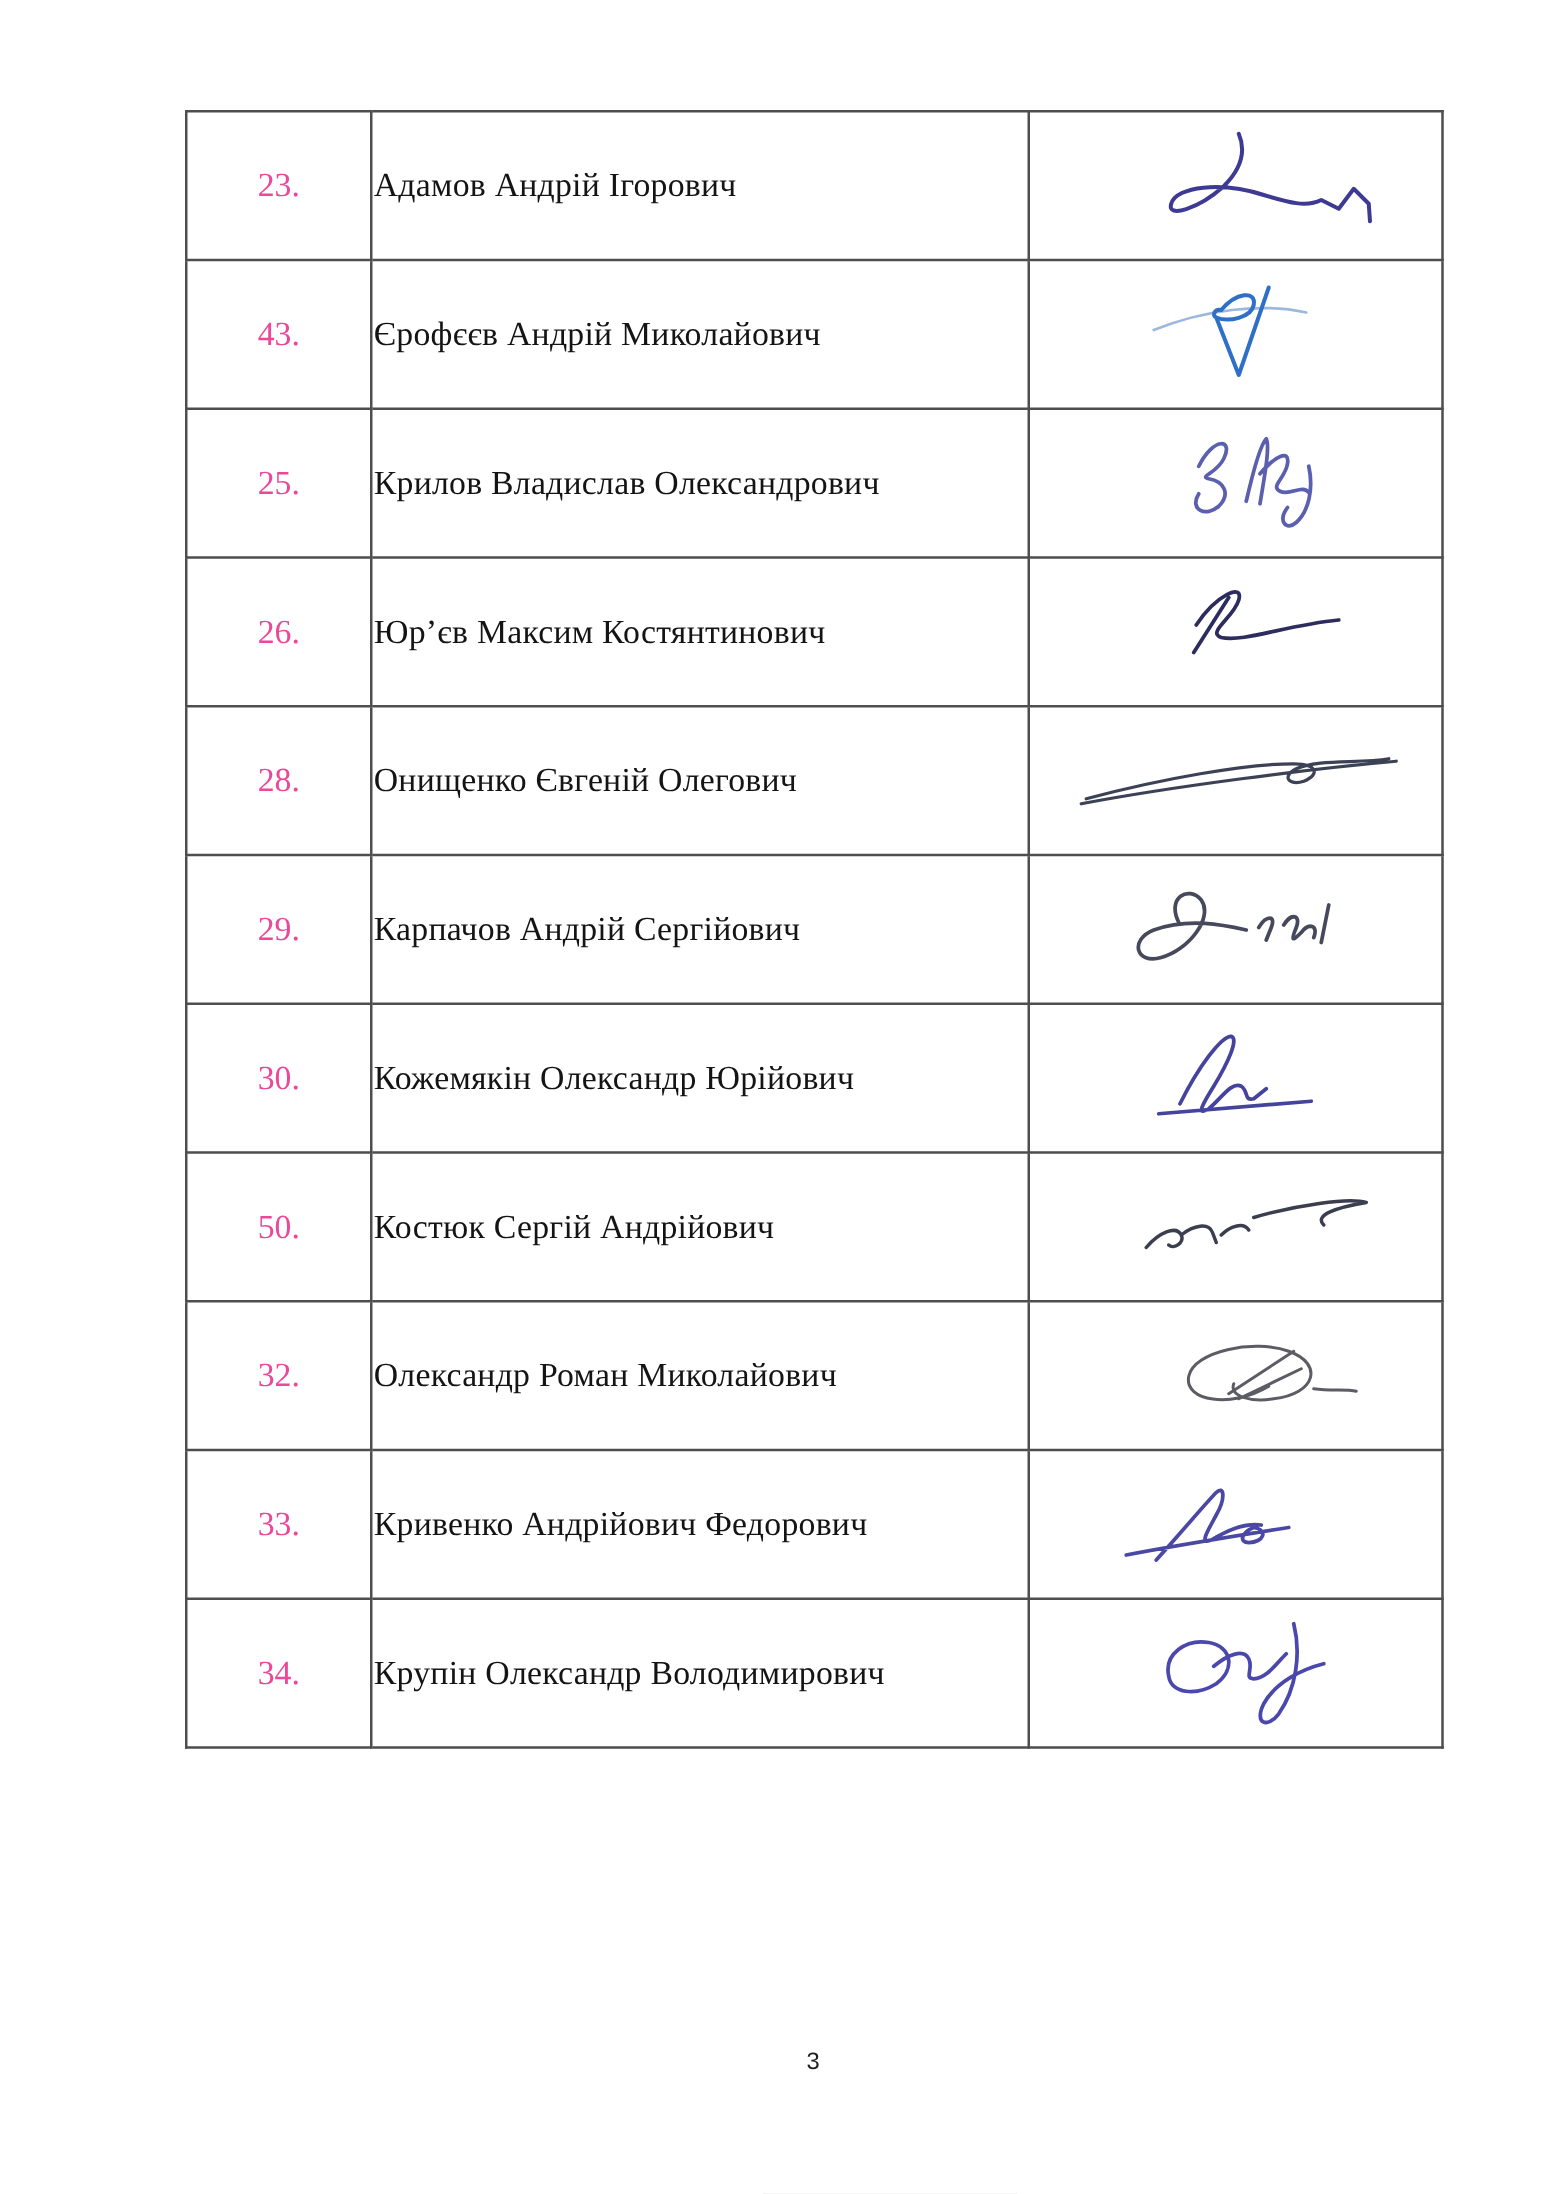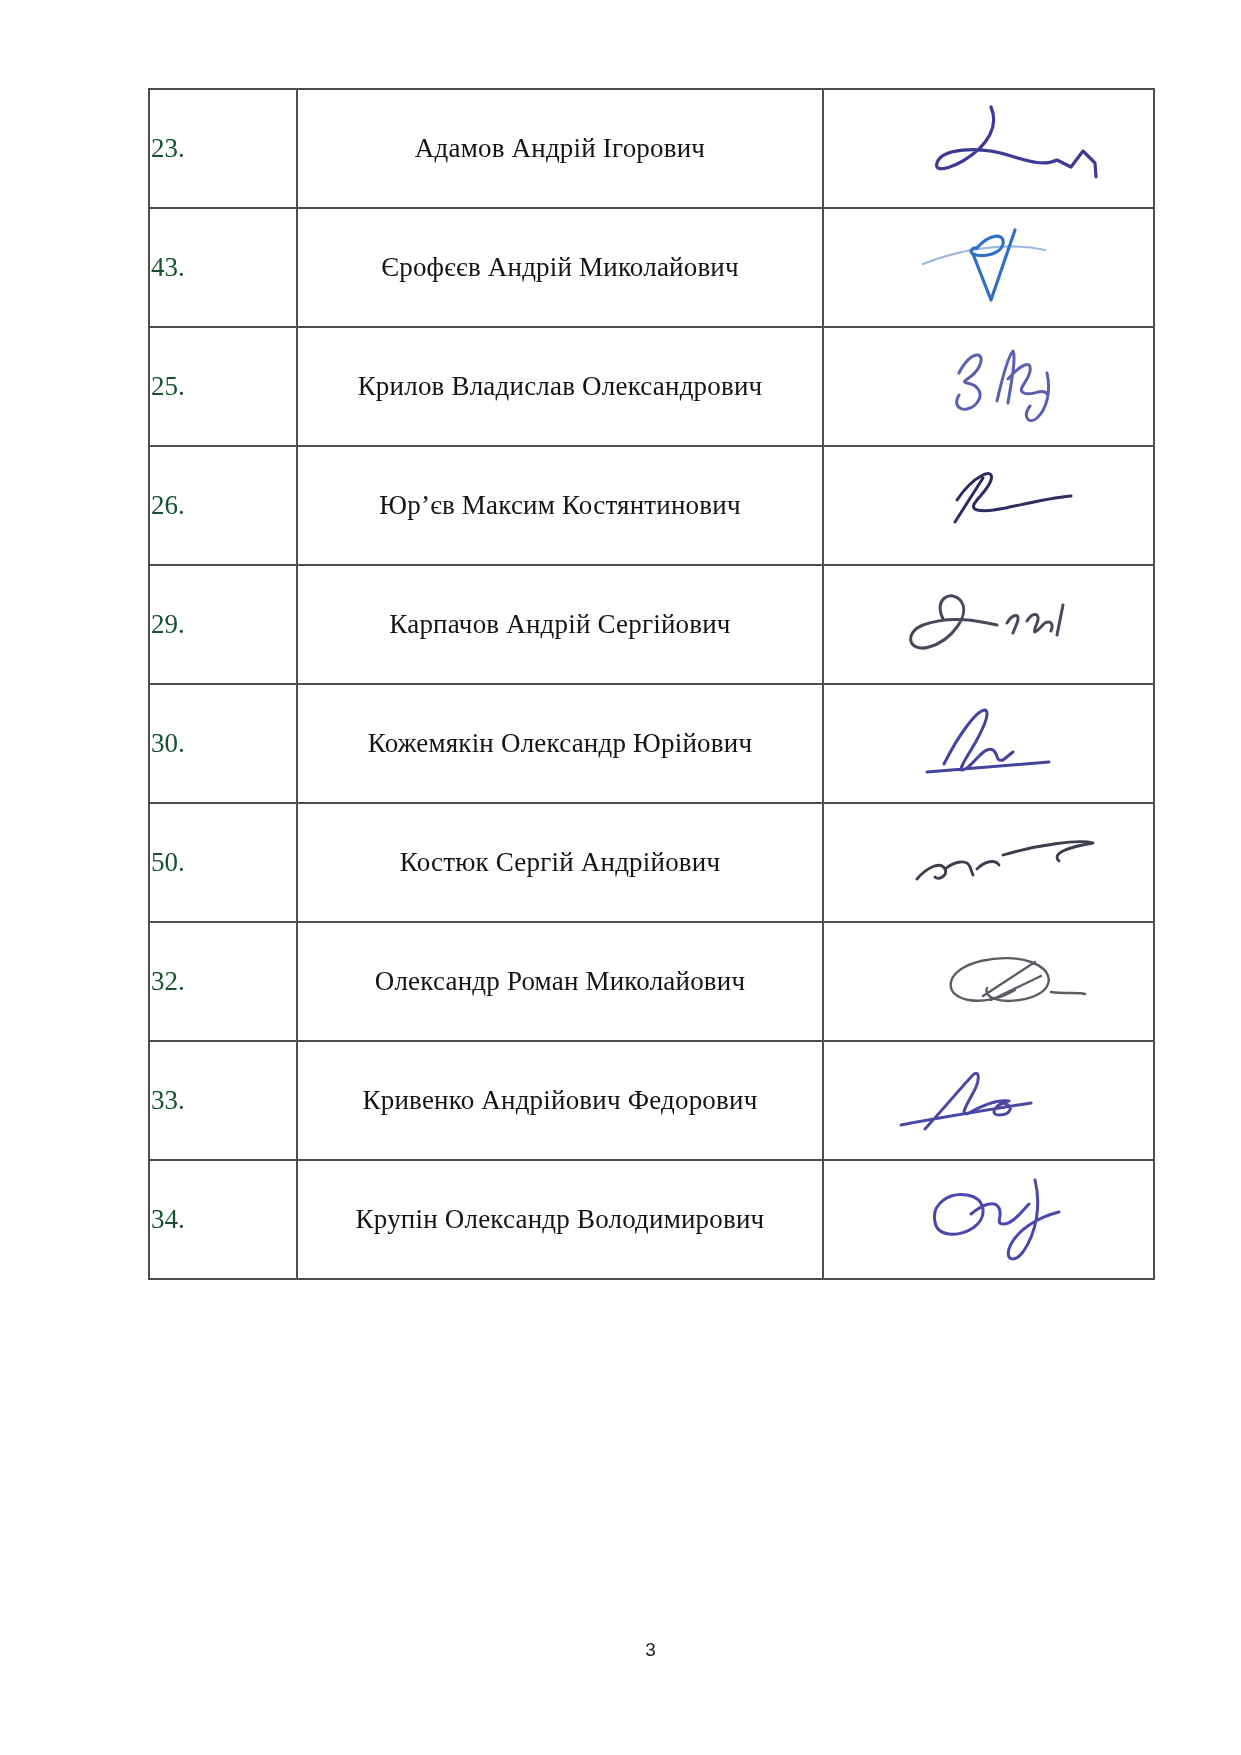--- a/index.html
+++ b/index.html
@@ -17,27 +17,26 @@
     top: 88px;
     width: 1005px;
     border-collapse: collapse;
     table-layout: fixed;
   }
   table.sig-table, table.sig-table td {
     border: 2px solid #4e4e4e;
   }
   table.sig-table tr { height: 119px; }
   td.num {
-    text-align: left;
+    text-align: center;
     vertical-align: middle;
     font-size: 27px;
-    color: #14532d;
+    color: #ec4899;
   }
   td.name {
-    text-align: center;
     vertical-align: middle;
     font-size: 27px;
     color: #141414;
     letter-spacing: 0.2px;
   }
   td.sig {
     vertical-align: middle;
   }
   svg.sig-svg {
     display: block;
@@ -99,20 +98,29 @@
         <tr>
           <td class="num">26.</td>
           <td class="name">Юр’єв Максим Костянтинович</td>
           <td class="sig">
             <svg class="sig-svg" viewBox="0 0 300 96">
               <path d="M118,42 C134,18 156,8 152,22 C148,36 126,48 138,52 C156,56 190,42 232,38 M144,20 L116,64" stroke="#2c2c5e" stroke-width="3" fill="none" stroke-linecap="round" stroke-linejoin="round"></path>
             </svg>
           </td>
         </tr>
         <tr>
+          <td class="num">28.</td>
+          <td class="name">Онищенко Євгеній Олегович</td>
+          <td class="sig">
+            <svg class="sig-svg" viewBox="0 0 300 96">
+              <path d="M30,62 C90,46 158,34 196,34 C214,34 218,42 204,48 C192,52 186,44 198,38 C216,30 248,34 272,30 M26,66 C100,52 210,38 278,32" stroke="#3c4156" stroke-width="2.6" fill="none" stroke-linecap="round" stroke-linejoin="round"></path>
+            </svg>
+          </td>
+        </tr>
+        <tr>
           <td class="num">29.</td>
           <td class="name">Карпачов Андрій Сергійович</td>
           <td class="sig">
             <svg class="sig-svg" viewBox="0 0 300 96">
               <path d="M104,42 C94,22 112,12 122,24 C132,38 112,64 90,70 C70,76 64,56 84,48 C112,38 140,44 158,48 M168,46 C174,36 182,36 178,46 L174,56 M188,44 C194,34 202,36 198,46 C194,56 194,58 202,50 C208,42 216,44 212,54 M224,28 L218,58" stroke="#46495c" stroke-width="3" fill="none" stroke-linecap="round" stroke-linejoin="round"></path>
             </svg>
           </td>
         </tr>
         <tr>
           <td class="num">30.</td>

